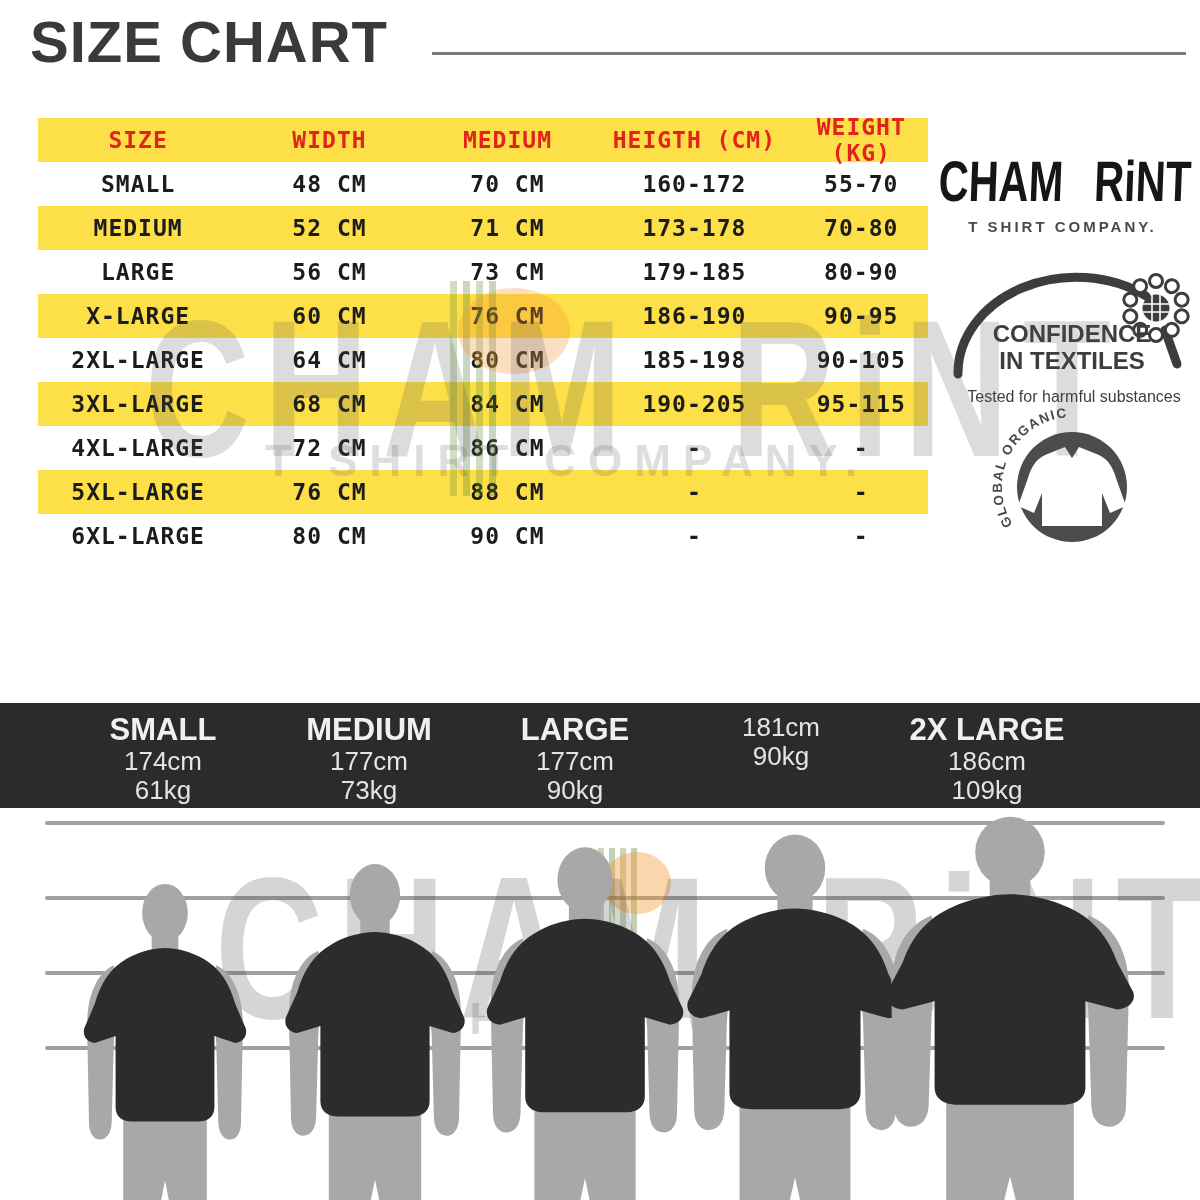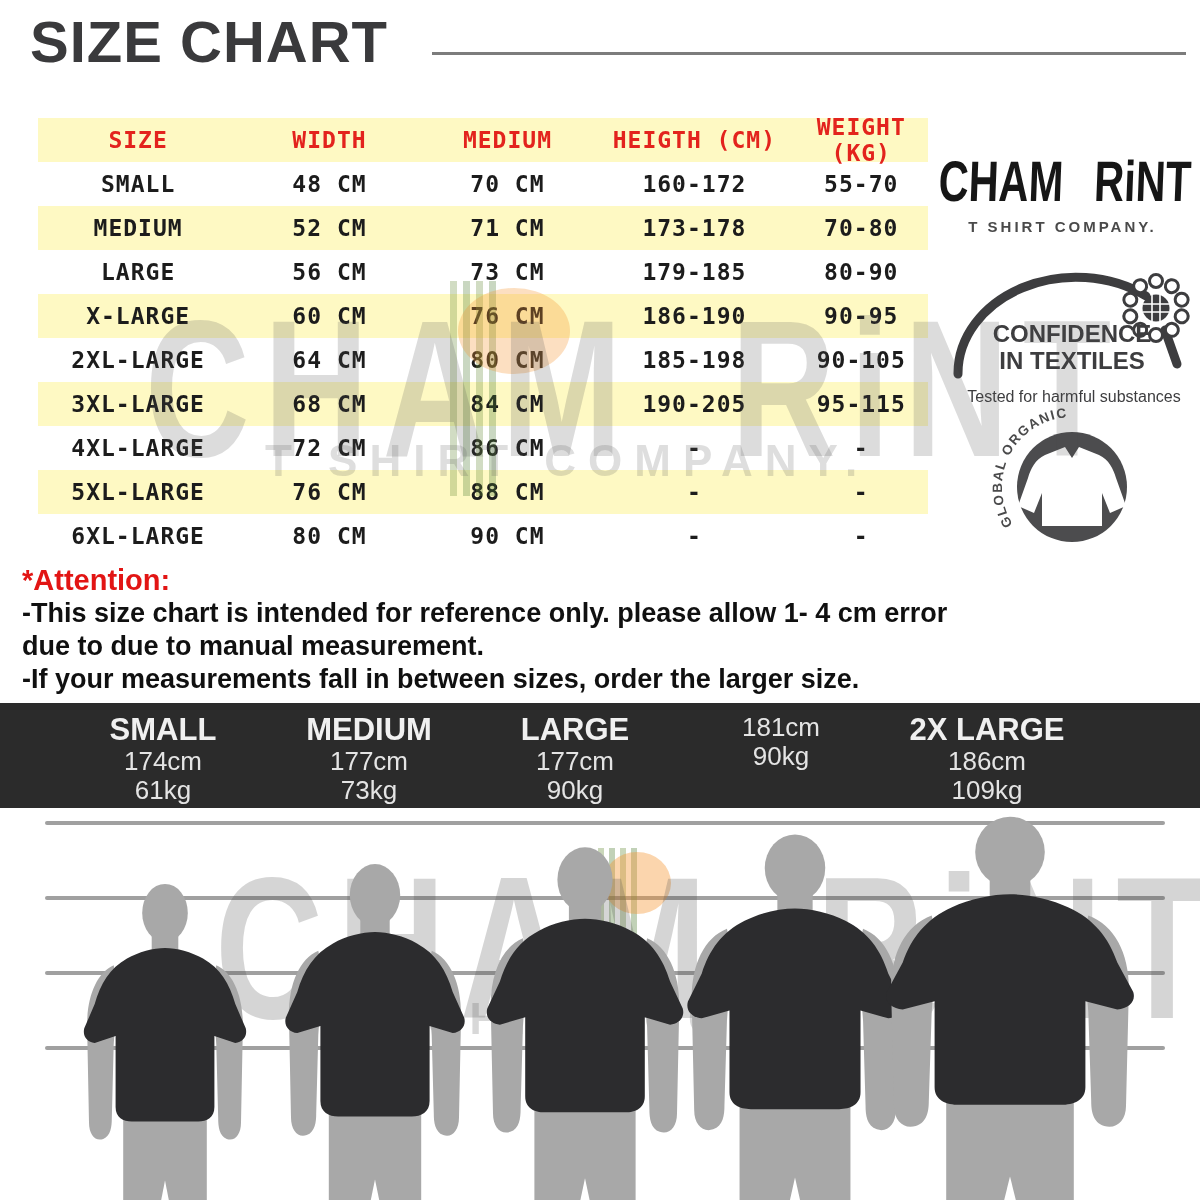--- a/index.html
+++ b/index.html
@@ -7,21 +7,21 @@
         font-family:"Liberation Sans",sans-serif;}
 
   
   .page-title{position:absolute;left:30px;top:8px;margin:0;font-size:58px;font-weight:bold;
               letter-spacing:1px;color:#3a3a3c;}
   .title-rule{position:absolute;left:432px;top:52px;width:754px;height:3px;background:#7c7c7c;}
 
   
   .size-table{position:absolute;left:38px;top:118px;width:890px;z-index:2;}
   .t-row{display:flex;height:44px;align-items:center;}
-  .t-row.alt{background:#fef9c3;}
+  .t-row.alt{background:#fde047;}
   .t-cell{text-align:center;font-family:"DejaVu Sans Mono","Liberation Mono",monospace;
           font-size:23px;font-weight:bold;letter-spacing:1px;color:#1c1c1c;}
   .t-head .t-cell{color:#e3231d;}
   .c1{width:22.5%}.c2{width:20.5%}.c3{width:19.5%}.c4{width:22.5%}.c5{width:15%}
 
   
   .wm{position:absolute;pointer-events:none;}
   .wm-table{left:145px;top:276px;width:800px;height:255px;z-index:5;}
   .wm-bottom{left:215px;top:832px;width:800px;height:230px;z-index:2;}
   .wm-big{position:absolute;left:0;top:0;white-space:nowrap;font-weight:bold;
@@ -228,26 +228,20 @@
         <path id="gotsring" d="M87,17 a70,70 0 1 1 -0.01,0 Z" fill="none"></path>
       </defs>
       <text font-family="Liberation Sans, sans-serif" font-size="13.5" font-weight="bold" letter-spacing="1.5" fill="#4a4a4b">
         <textPath href="#gotsring" startOffset="66%">GLOBAL ORGANIC TEXTILE STANDARD·GOTS·</textPath>
       </text>
       <circle cx="87" cy="87" r="55" fill="#4c4c4e"></circle>
       <path d="M60,55 L80,47 L87,58 L94,47 L114,55 C124,60 128,68 131,78 L141,106 L125,113 L117,93 L117,126 L57,126 L57,93 L49,113 L33,106 L43,78 C46,68 50,60 60,55 Z" fill="#ffffff"></path>
     </svg>
   </div>
 
-  <div class="attention">
-    <div class="att-title">*Attention:</div>
-    <div class="att-line">-This size chart is intended for reference only. please allow 1- 4 cm error</div>
-    <div class="att-line">due to due to manual measurement.</div>
-    <div class="att-line">-If your measurements fall in between sizes, order the larger size.</div>
-  </div>
 
   <div class="banner">
     <div class="b-col">
       <div class="b-name">SMALL</div>
       <div class="b-val">174cm</div>
       <div class="b-val">61kg</div>
     </div>
     <div class="b-col">
       <div class="b-name">MEDIUM</div>
       <div class="b-val">177cm</div>

